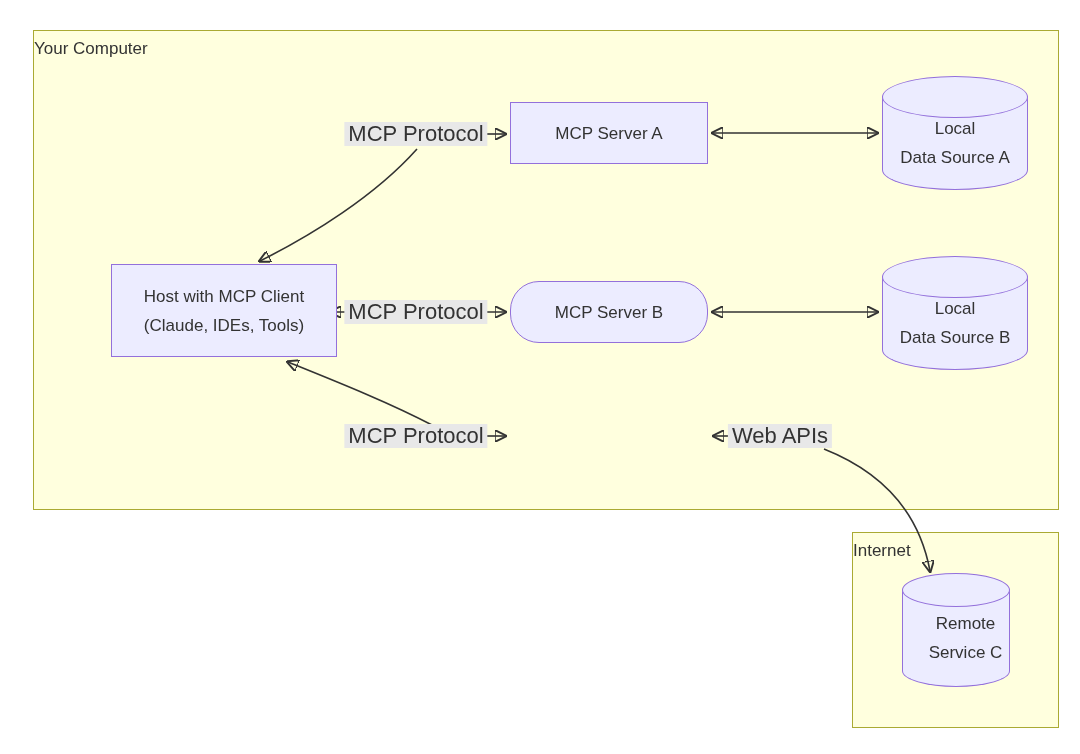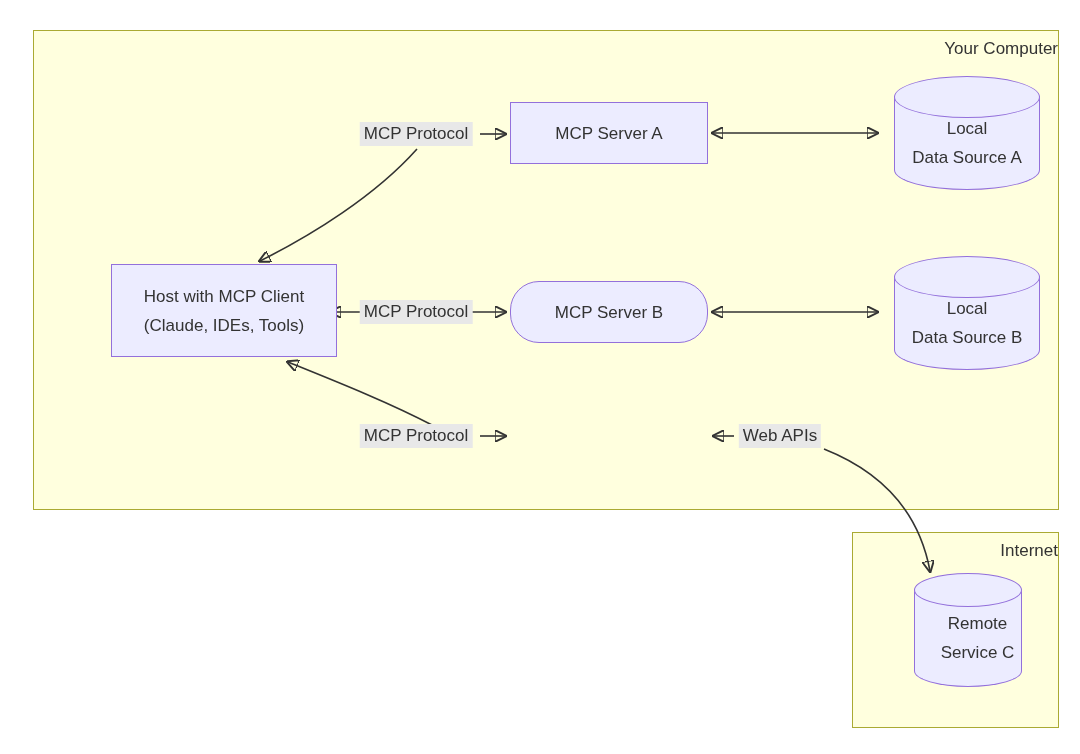--- a/index.html
+++ b/index.html
@@ -11,45 +11,45 @@
     --edge-label-bg:#e8e8e8;
     --text:#333333;
     --arrow:#333333;
   }
   *{margin:0;padding:0;box-sizing:border-box;}
   html,body{width:1080px;height:754px;background:var(--canvas-bg);
     font-family:"Liberation Sans",sans-serif;color:var(--text);}
   .canvas{position:relative;width:1080px;height:754px;background:var(--canvas-bg);overflow:hidden;}
 
   .group{position:absolute;background:var(--group-fill);border:1px solid var(--group-border);}
-  .group-label{position:absolute;left:0;right:0;top:8px;text-align:right;
+  .group-label{position:absolute;left:0;right:0;top:8px;text-align:left;
     font-size:17px;color:var(--text);}
 
   .arrow-layer{position:absolute;left:0;top:0;width:1080px;height:754px;pointer-events:none;}
   .arrow-layer path{fill:none;stroke:var(--arrow);stroke-width:1.6px;}
 
   .node{position:absolute;display:flex;align-items:center;justify-content:center;
     background:var(--node-fill);border:1px solid var(--node-border);
     font-size:17px;line-height:29px;text-align:left;color:var(--text);}
 
   .cylinder{position:absolute;background:var(--node-fill);
-    border:1px solid var(--node-border);border-top:none;margin-left:12px;}
+    border:1px solid var(--node-border);border-top:none;}
   .cylinder::before{content:"";position:absolute;left:-1px;right:-1px;
     background:var(--node-fill);border:1px solid var(--node-border);border-radius:50%;}
   .cyl-lg{border-radius:0 0 50% 50% / 0 0 20px 20px;}
   .cyl-lg::before{top:-20px;height:40px;}
   .cyl-sm{border-radius:0 0 50% 50% / 0 0 16px 16px;padding-left:19px;}
   .cyl-sm::before{top:-16px;height:32px;}
   .cyl-text{position:relative;z-index:1;width:100%;height:100%;
     display:flex;flex-direction:column;align-items:center;justify-content:center;
     font-size:17px;line-height:29px;text-align:center;color:var(--text);}
 
   .edge-label{position:absolute;transform:translate(-50%,-50%);
     background:var(--edge-label-bg);color:var(--text);
-    font-size:17px;line-height:20px;padding:2px 4px;white-space:nowrap;}
+    font-size:22px;line-height:20px;padding:2px 4px;white-space:nowrap;}
 
   
   #group-your-computer{left:33px;top:30px;width:1026px;height:480px;}
   #group-internet{left:852px;top:532px;width:207px;height:196px;padding-left:15px;}
 
   #node-host{left:63px;top:264px;width:226px;height:93px;margin-left:48px;}
   #node-server-a{left:510px;top:102px;width:198px;height:62px;}
   #node-server-b{left:510px;top:281px;width:198px;height:62px;border-radius:29px;}
   #node-server-c{left:510px;top:404px;width:198px;height:62px;}
 

